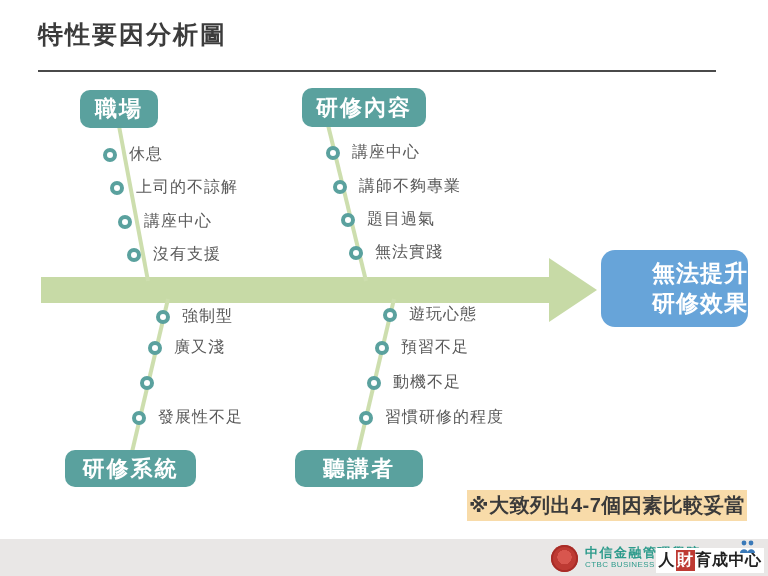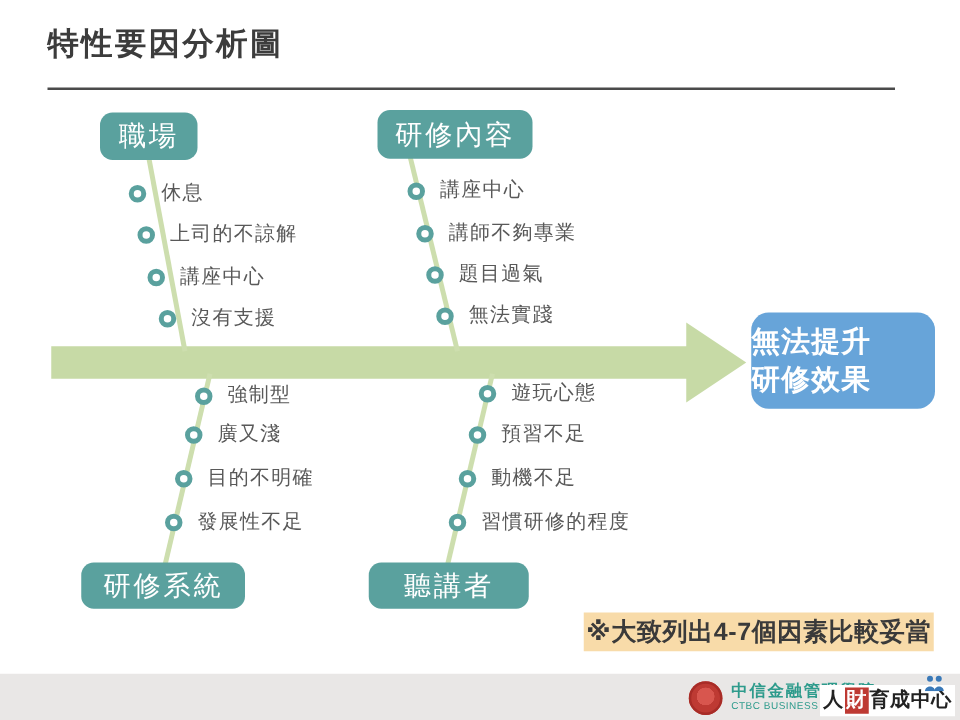--- a/index.html
+++ b/index.html
@@ -8,26 +8,26 @@
 
   .title { position:absolute; left:38px; top:18px; margin:0; font-size:25px; font-weight:bold;
            color:#3c3c3c; letter-spacing:2px; }
   .title-rule { position:absolute; left:38px; top:70px; width:678px; height:2px; background:#4a4a4a; }
 
   svg.diagram { position:absolute; left:0; top:0; }
   .spine { fill:var(--green); }
   .branch { stroke:var(--branch); stroke-width:4; fill:none; }
   .dot { fill:#fff; stroke:var(--teal); stroke-width:4; }
 
-  .cat-box { position:absolute; background:var(--teal); color:#fff; font-size:22px; font-weight:normal;
+  .cat-box { position:absolute; background:var(--teal); color:#fff; font-size:22px; font-weight:bold;
              border-radius:10px; display:flex; align-items:center; justify-content:center;
              letter-spacing:2px; }
   .effect-box { position:absolute; left:601px; top:250px; width:147px; height:77px;
                 background:var(--blue); color:#fff; border-radius:14px; display:flex;
-                flex-direction:column; align-items:flex-start; justify-content:center;
+                flex-direction:column; align-items:flex-end; justify-content:center;
                 font-size:23px; font-weight:bold; line-height:1.3; letter-spacing:1px; }
 
   .cause { position:absolute; transform:translateY(-52%); font-size:16px; color:#595959;
            white-space:nowrap; letter-spacing:1px; }
 
   .note-box { position:absolute; left:467px; top:490px; height:31px; background:var(--note_bg);
               color:#3a3a3a; font-size:20px; font-weight:bold; display:flex; align-items:center;
               padding:0 2px; letter-spacing:0.5px; }
 
   .footer { position:absolute; left:0; top:539px; width:768px; height:37px; background:#e9e7e6; }
@@ -93,21 +93,20 @@
   <span class="cause" style="left:144px; top:222px;">講座中心</span>
   <span class="cause" style="left:153px; top:255px;">沒有支援</span>
 
   <span class="cause" style="left:352px; top:153px;">講座中心</span>
   <span class="cause" style="left:359px; top:187px;">講師不夠專業</span>
   <span class="cause" style="left:367px; top:220px;">題目過氣</span>
   <span class="cause" style="left:375px; top:253px;">無法實踐</span>
 
   <span class="cause" style="left:182px; top:317px;">強制型</span>
   <span class="cause" style="left:174px; top:348px;">廣又淺</span>
-  <span class="cause" style="left:166px; top:383px;">目的不明確</span>
   <span class="cause" style="left:158px; top:418px;">發展性不足</span>
 
   <span class="cause" style="left:409px; top:315px;">遊玩心態</span>
   <span class="cause" style="left:401px; top:348px;">預習不足</span>
   <span class="cause" style="left:393px; top:383px;">動機不足</span>
   <span class="cause" style="left:385px; top:418px;">習慣研修的程度</span>
 
   <div class="note-box">※大致列出4-7個因素比較妥當</div>
 
   <div class="footer"></div>

